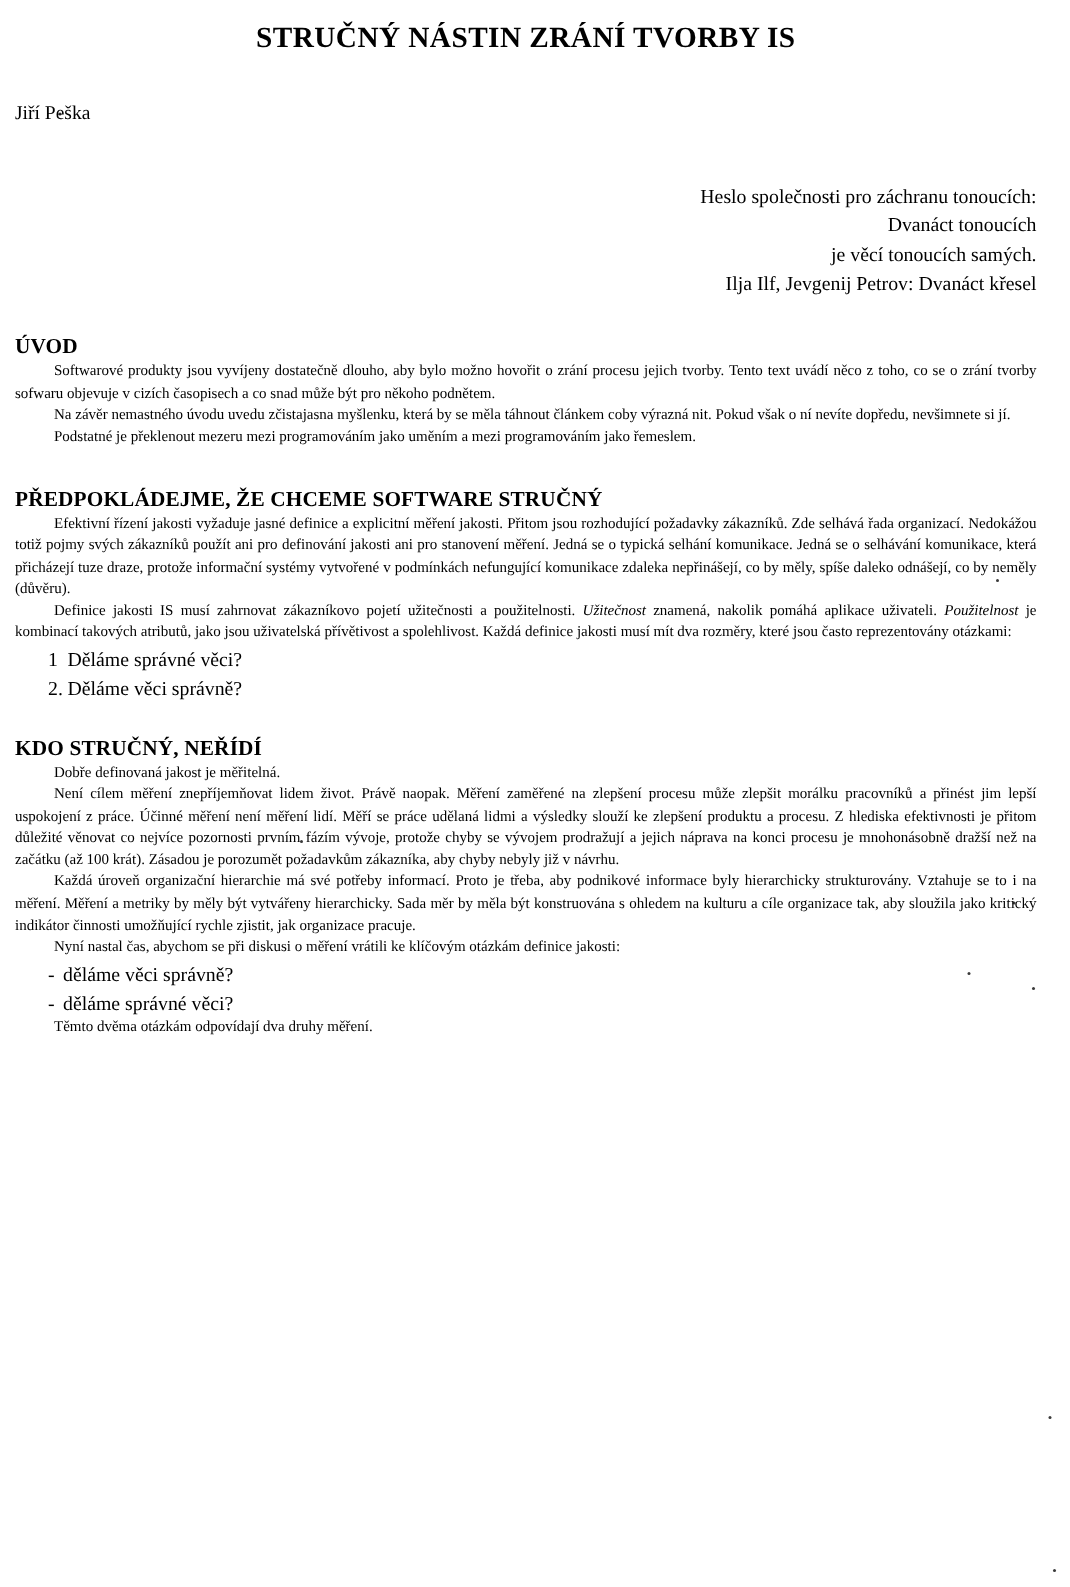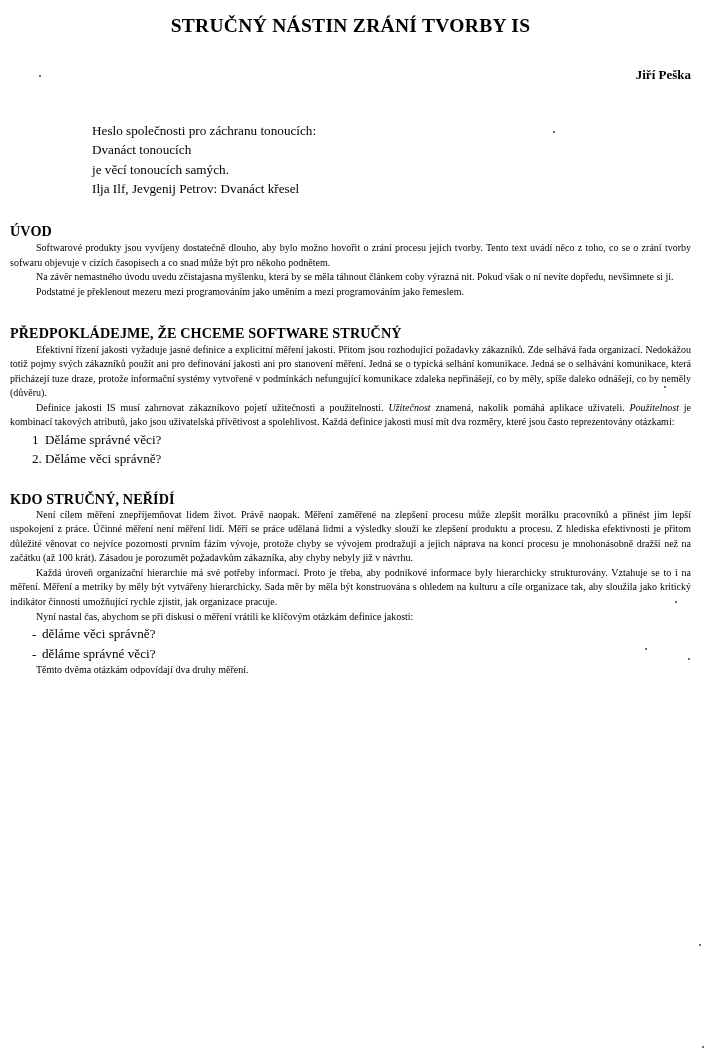--- a/index.html
+++ b/index.html
@@ -37,33 +37,34 @@
   }
   .doc-title {
     text-align: center;
     font-weight: bold;
     font-size: 19.5px;
     letter-spacing: 0.3px;
     margin: 6px 0 0 0;
     line-height: 1.1;
   }
   .doc-author {
-    text-align: right;
+    text-align: left;
     font-size: 13px;
-    font-weight: bold;
+    font-weight: normal;
     margin: 32px 0 0 0;
     line-height: 1.1;
   }
   .epigraph {
     margin: 38px 0 0 82px;
     font-size: 13.2px;
     line-height: 1.47;
   }
   .epigraph div {
     white-space: nowrap;
+    text-align: right;
   }
   .section-heading {
     font-size: 14.2px;
     font-weight: bold;
     margin: 25px 0 0 0;
     line-height: 1.2;
     letter-spacing: 0.1px;
   }
   .section-heading.tight {
     margin-top: 22px;
@@ -139,20 +140,21 @@
     <p class="body-par first">Efektivní řízení jakosti vyžaduje jasné definice a explicitní měření jakosti. Přitom jsou rozhodující požadavky zákazníků. Zde selhává řada organizací. Nedokážou totiž pojmy svých zákazníků použít ani pro definování jakosti ani pro stanovení měření. Jedná se o typická selhání komunikace. Jedná se o selhávání komunikace, která přicházejí tuze draze, protože informační systémy vytvořené v podmínkách nefungující komunikace zdaleka nepřinášejí, co by měly, spíše daleko odnášejí, co by neměly (důvěru).</p>
     <p class="body-par">
       <span>Definice jakosti IS musí zahrnovat zákazníkovo pojetí užitečnosti a použitelnosti. </span><em class="term">Užitečnost</em><span> znamená, nakolik pomáhá aplikace uživateli. </span><em class="term">Použitelnost</em><span> je kombinací takových atributů, jako jsou uživatelská přívětivost a spolehlivost. Každá definice jakosti musí mít dva rozměry, které jsou často reprezentovány otázkami:</span>
     </p>
     <ol class="q-list">
       <li><span class="num">1</span><span>Děláme správné věci?</span></li>
       <li><span class="num">2.</span><span>Děláme věci správně?</span></li>
     </ol>
 
     <h2 class="section-heading tight">KDO STRUČNÝ, NEŘÍDÍ</h2>
+    <p class="body-par first">Dobře definovaná jakost je měřitelná.</p>
     <p class="body-par">Není cílem měření znepříjemňovat lidem život. Právě naopak. Měření zaměřené na zlepšení procesu může zlepšit morálku pracovníků a přinést jim lepší uspokojení z práce. Účinné měření není měření lidí. Měří se práce udělaná lidmi a výsledky slouží ke zlepšení produktu a procesu. Z hlediska efektivnosti je přitom důležité věnovat co nejvíce pozornosti prvním fázím vývoje, protože chyby se vývojem prodražují a jejich náprava na konci procesu je mnohonásobně dražší než na začátku (až 100 krát). Zásadou je porozumět požadavkům zákazníka, aby chyby nebyly již v návrhu.</p>
     <p class="body-par">Každá úroveň organizační hierarchie má své potřeby informací. Proto je třeba, aby podnikové informace byly hierarchicky strukturovány. Vztahuje se to i na měření. Měření a metriky by měly být vytvářeny hierarchicky. Sada měr by měla být konstruována s ohledem na kulturu a cíle organizace tak, aby sloužila jako kritický indikátor činnosti umožňující rychle zjistit, jak organizace pracuje.</p>
     <p class="body-par">Nyní nastal čas, abychom se při diskusi o měření vrátili ke klíčovým otázkám definice jakosti:</p>
     <ul class="q-list">
       <li><span class="dash">-</span><span>děláme věci správně?</span></li>
       <li><span class="dash">-</span><span>děláme správné věci?</span></li>
     </ul>
     <p class="body-par">Těmto dvěma otázkám odpovídají dva druhy měření.</p>
 
   </div>

